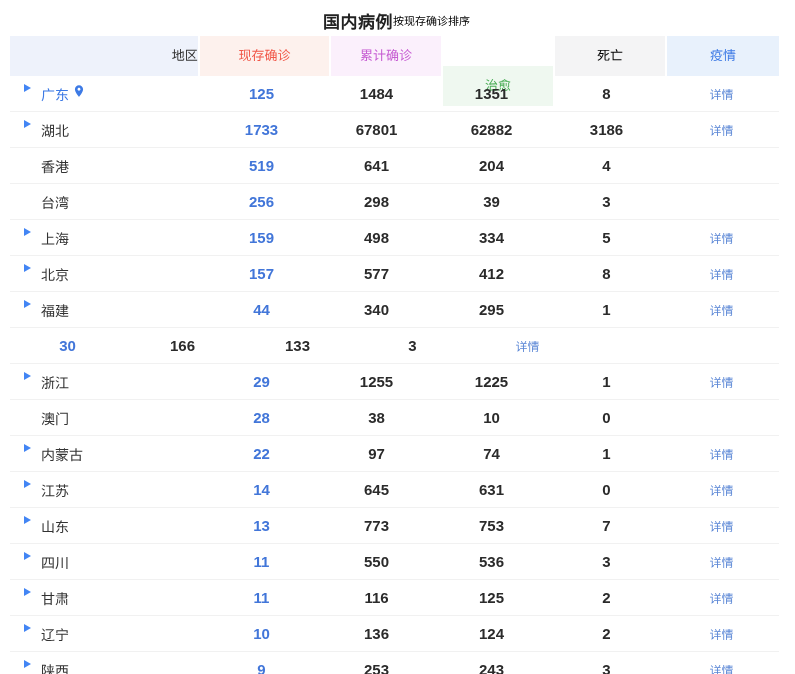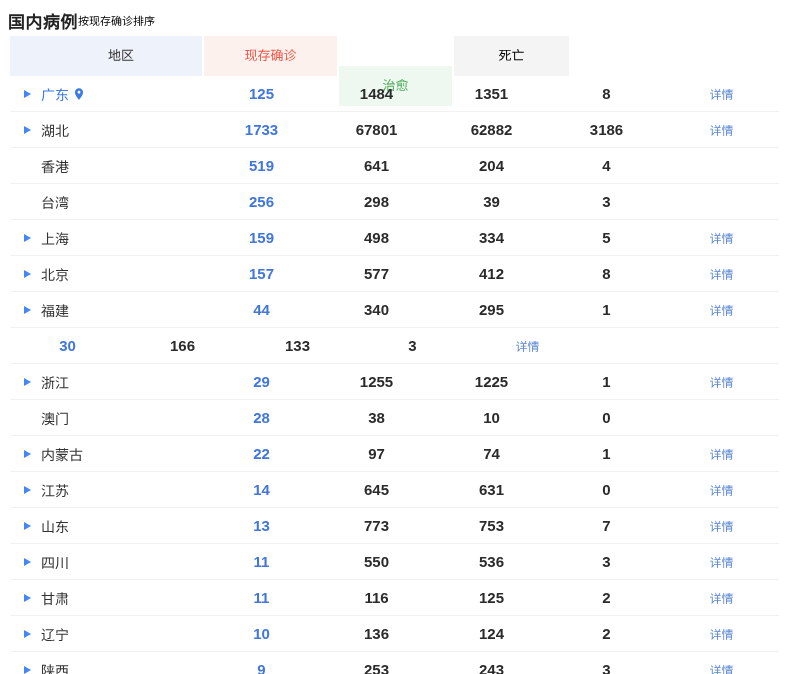--- a/index.html
+++ b/index.html
@@ -6,36 +6,36 @@
     --accent-blue:#3d7ae5; --value-blue:#4276d9; --link-blue:#5b87d6;
     --existing-red:#f1584a; --existing-bg:#fdf1ed;
     --cumulative-purple:#c65bd2; --cumulative-bg:#fbf0fc;
     --cured-green:#4dae58; --cured-bg:#eff8f0;
     --death-bg:#f4f4f5; --region-bg:#eef2fb; --epidemic-bg:#e8f1fc;
   }
   *{margin:0;padding:0;box-sizing:border-box;}
   html,body{width:795px;height:674px;overflow:hidden;background:#fff;
     font-family:"Liberation Sans","DejaVu Sans",sans-serif;}
   .page{padding:0 8px;}
-  .top-bar{height:36px;display:flex;align-items:center;justify-content:flex-start;padding-top:4px;}
+  .top-bar{height:36px;display:flex;align-items:center;justify-content:center;padding-top:4px;}
   .page-title{font-size:17px;font-weight:700;color:#222;letter-spacing:.5px;}
   .sort-label{font-size:11px;color:#000000;padding-right:2px;}
   .tbl{width:769px;margin-left:2px;}
   .hdr-row{display:flex;height:40px;}
   .hcell{height:40px;line-height:40px;text-align:center;font-size:13px;color:#333;
     border-right:2px solid #fff;border-left:0;}
   .hcell:last-child{border-right:0;}
-  .h-region{width:194px;text-align:center;padding-left:30px;background:var(--region-bg);}
+  .h-region{width:194px;text-align:right;padding-left:30px;background:var(--region-bg);}
   .h-existing{width:135px;background:var(--existing-bg);color:var(--existing-red);}
   .h-cumulative{width:115px;background:var(--cumulative-bg);color:var(--cumulative-purple);}
   .h-cured{width:115px;background:var(--cured-bg);color:var(--cured-green);margin-top:30px;}
   .h-deaths{width:115px;background:var(--death-bg);color:#000000;}
   .h-epidemic{width:115px;background:var(--epidemic-bg);color:var(--accent-blue);}
   .row{display:flex;height:36px;align-items:center;border-bottom:1px solid #f1f1f1;}
-  .c-region{width:194px;display:flex;align-items:center;padding-left:14px;font-family:Liberation Serif, serif;}
+  .c-region{width:194px;display:flex;padding-left:14px;font-family:Liberation Serif, serif;}
   .arrow{width:0;height:0;border-left:7px solid #4285f4;border-top:4.5px solid transparent;
     border-bottom:4.5px solid transparent;margin-right:10px;flex:0 0 auto;}
   .arrow.hidden{visibility:hidden;}
   .region-name{font-size:14px;color:#333;}
   .region-name.hl{color:var(--accent-blue);}
   .pin{width:14px;height:14px;margin-left:3px;flex:0 0 auto;}
   .num{width:115px;text-align:center;font-size:15px;font-weight:700;color:#2b2b2b;}
   .num.blue{color:var(--value-blue);}
   .c-detail{width:115px;text-align:center;}
   .detail-link{font-size:12px;color:var(--link-blue);cursor:pointer;text-decoration:none;margin-top:6px;}
@@ -47,22 +47,24 @@
 
   <div class="top-bar">
     <div class="page-title">国内病例</div>
     <div class="sort-label">按现存确诊排序</div>
   </div>
 
   <div class="tbl">
     <div class="hdr-row">
       <div class="hcell h-region">地区</div>
       <div class="hcell h-existing">现存确诊</div>
+      <div class="hcell h-cumulative">累计确诊</div>
       <div class="hcell h-cured">治愈</div>
       <div class="hcell h-deaths">死亡</div>
+      <div class="hcell h-epidemic">疫情</div>
     </div>
     <div>
         <div class="row">
     <div class="c-region">
       <span class="arrow"></span>
       <span class="region-name hl">广东</span>
       <svg class="pin" viewBox="0 0 24 24">
         <path fill="#3d7ae5" d="M12 2C8.1 2 5 5.1 5 9c0 5.2 7 13 7 13s7-7.8 7-13c0-3.9-3.1-7-7-7zm0 9.5c-1.4 0-2.5-1.1-2.5-2.5S10.6 6.5 12 6.5s2.5 1.1 2.5 2.5-1.1 2.5-2.5 2.5z"></path>
       </svg>
     </div>

